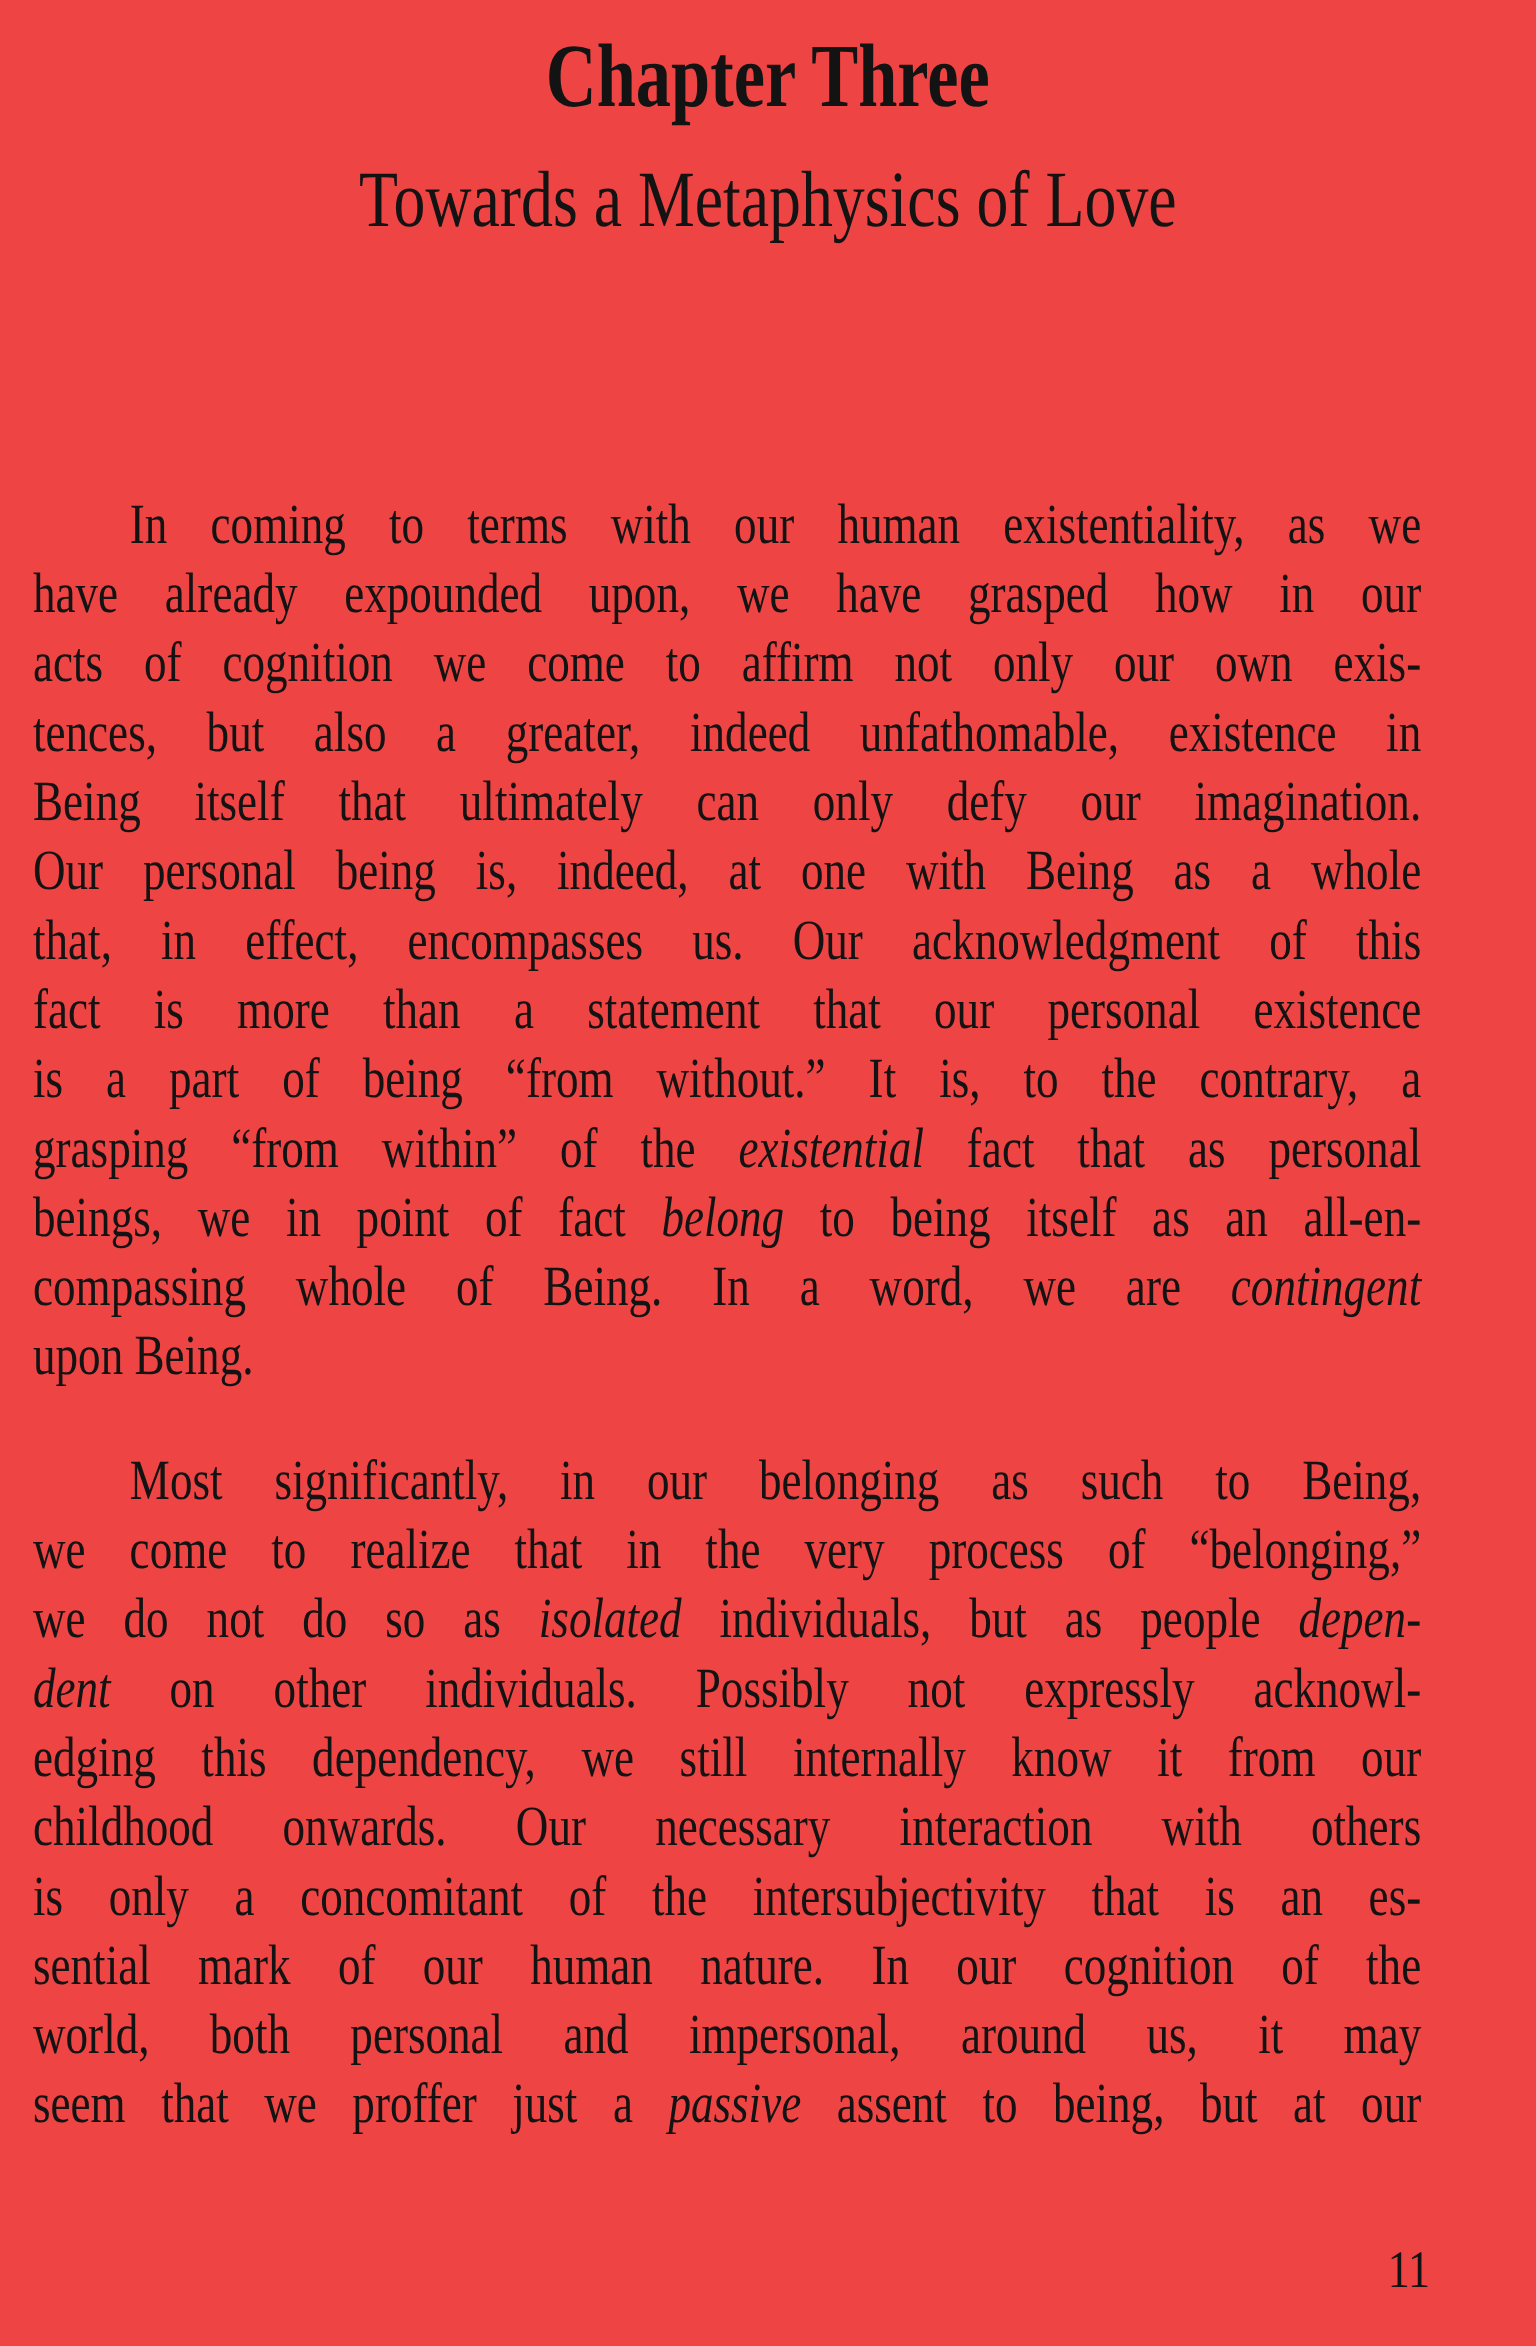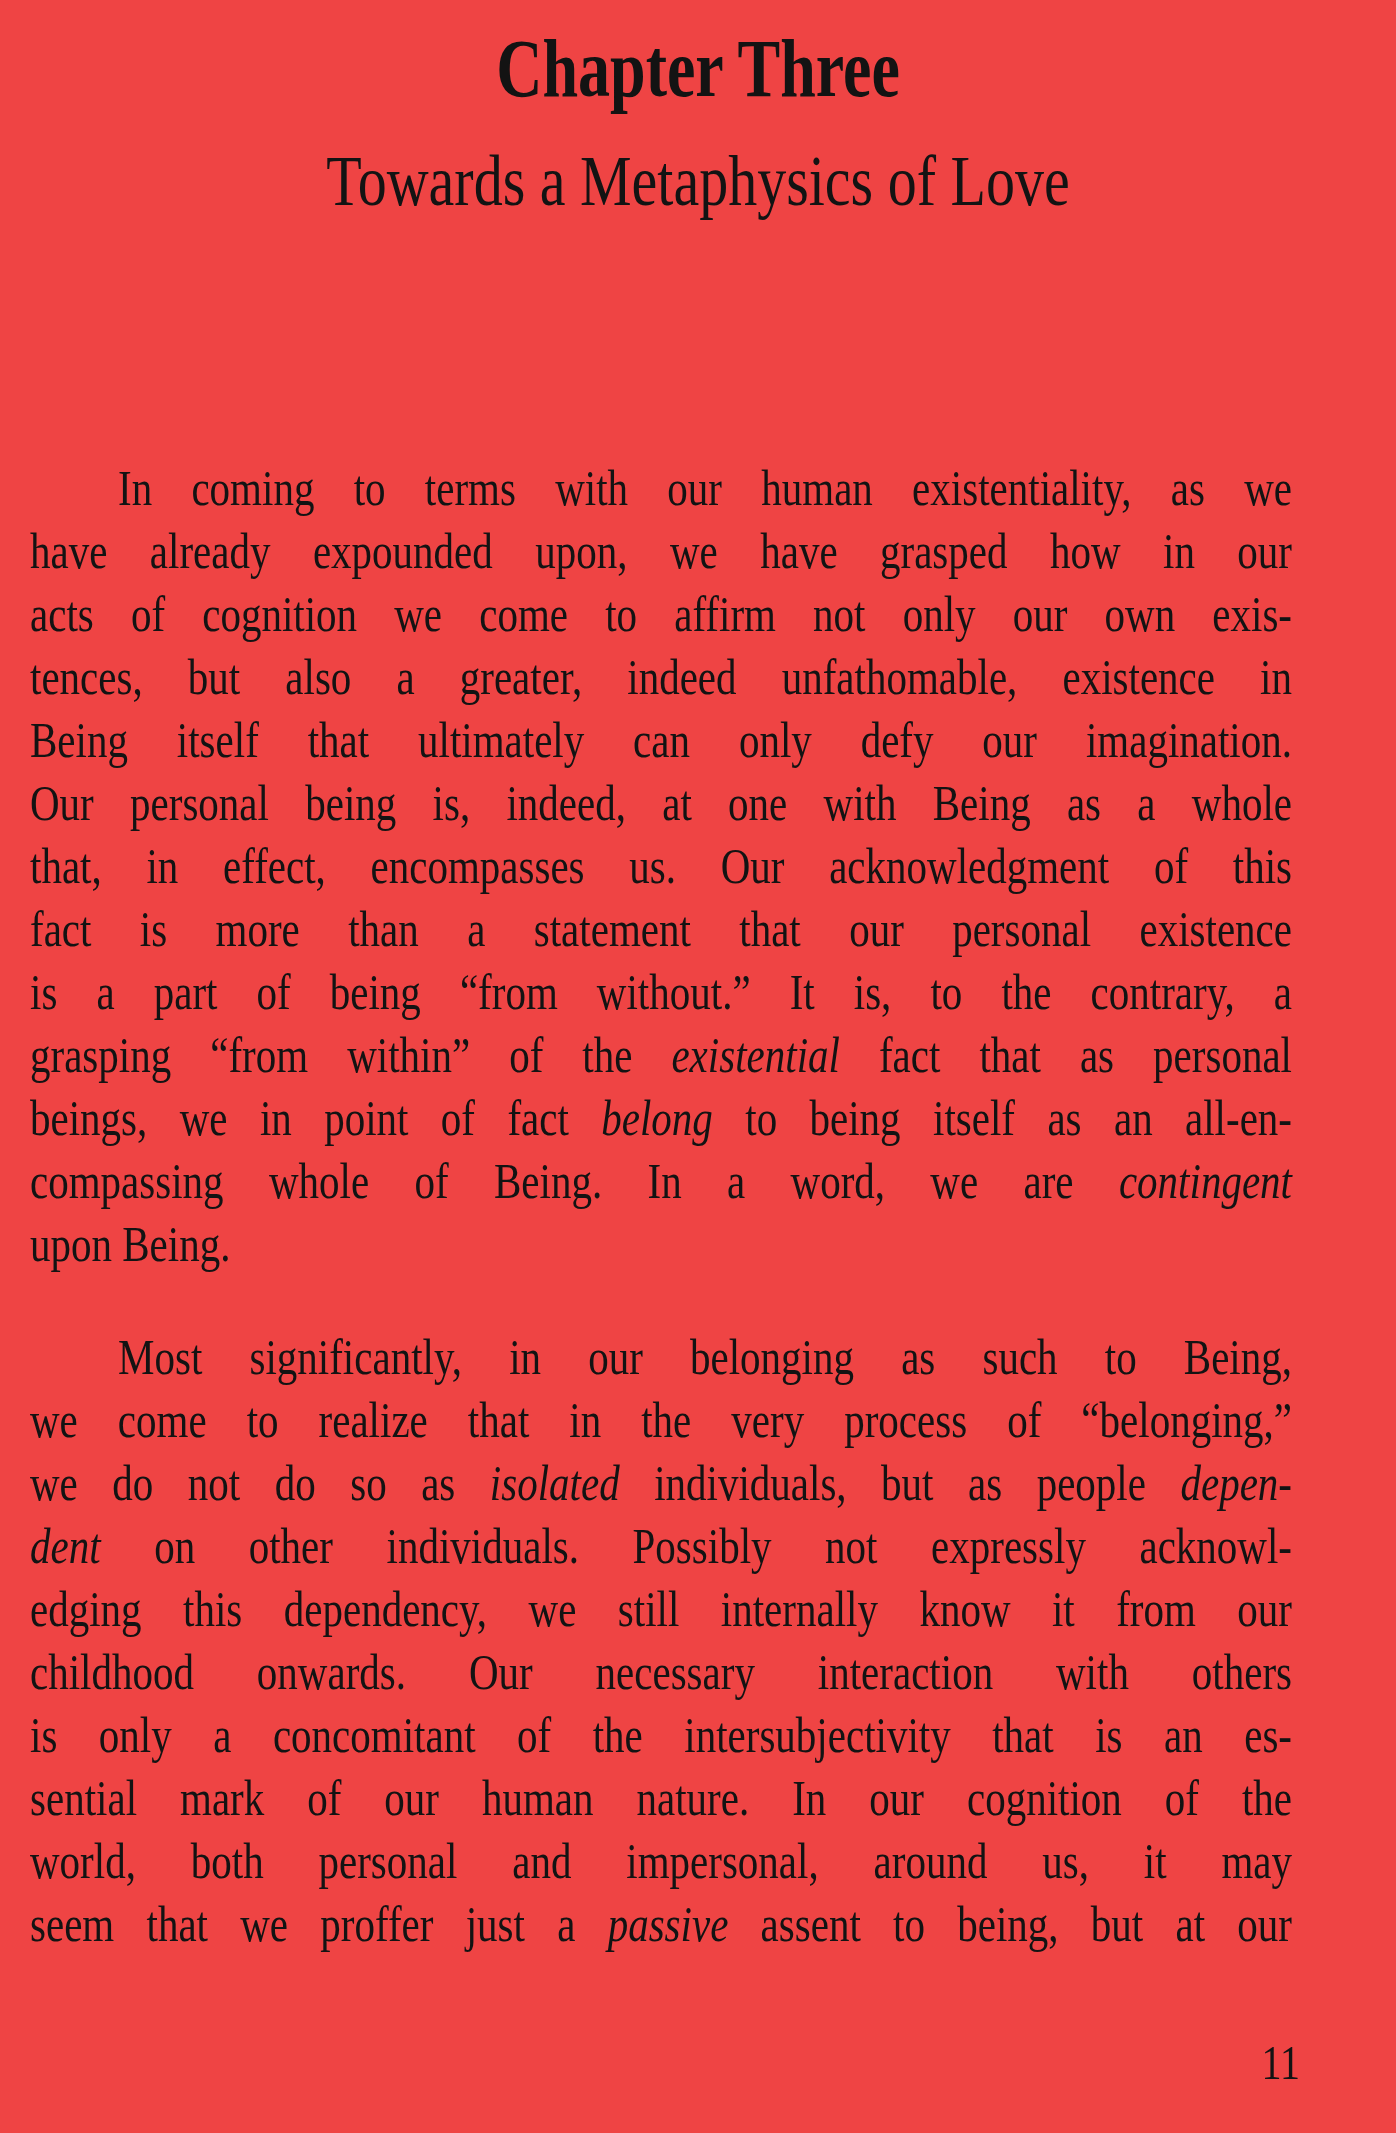--- a/index.html
+++ b/index.html
@@ -33,21 +33,21 @@
     text-align: center;
     font-size: 58px;
     font-weight: normal;
     line-height: 60px;
     transform: scaleY(1.25);
     transform-origin: center top;
   }
   .body-text {
     position: absolute;
     left: 30px;
-    top: 456px;
+    top: 445px;
     width: 1262px;
   }
   .paragraph { margin: 0; }
   .paragraph + .paragraph { margin-top: 50px; }
   .line {
     font-size: 41px;
     line-height: 63px;
     height: 63px;
     text-align: justify;
     text-align-last: justify;

